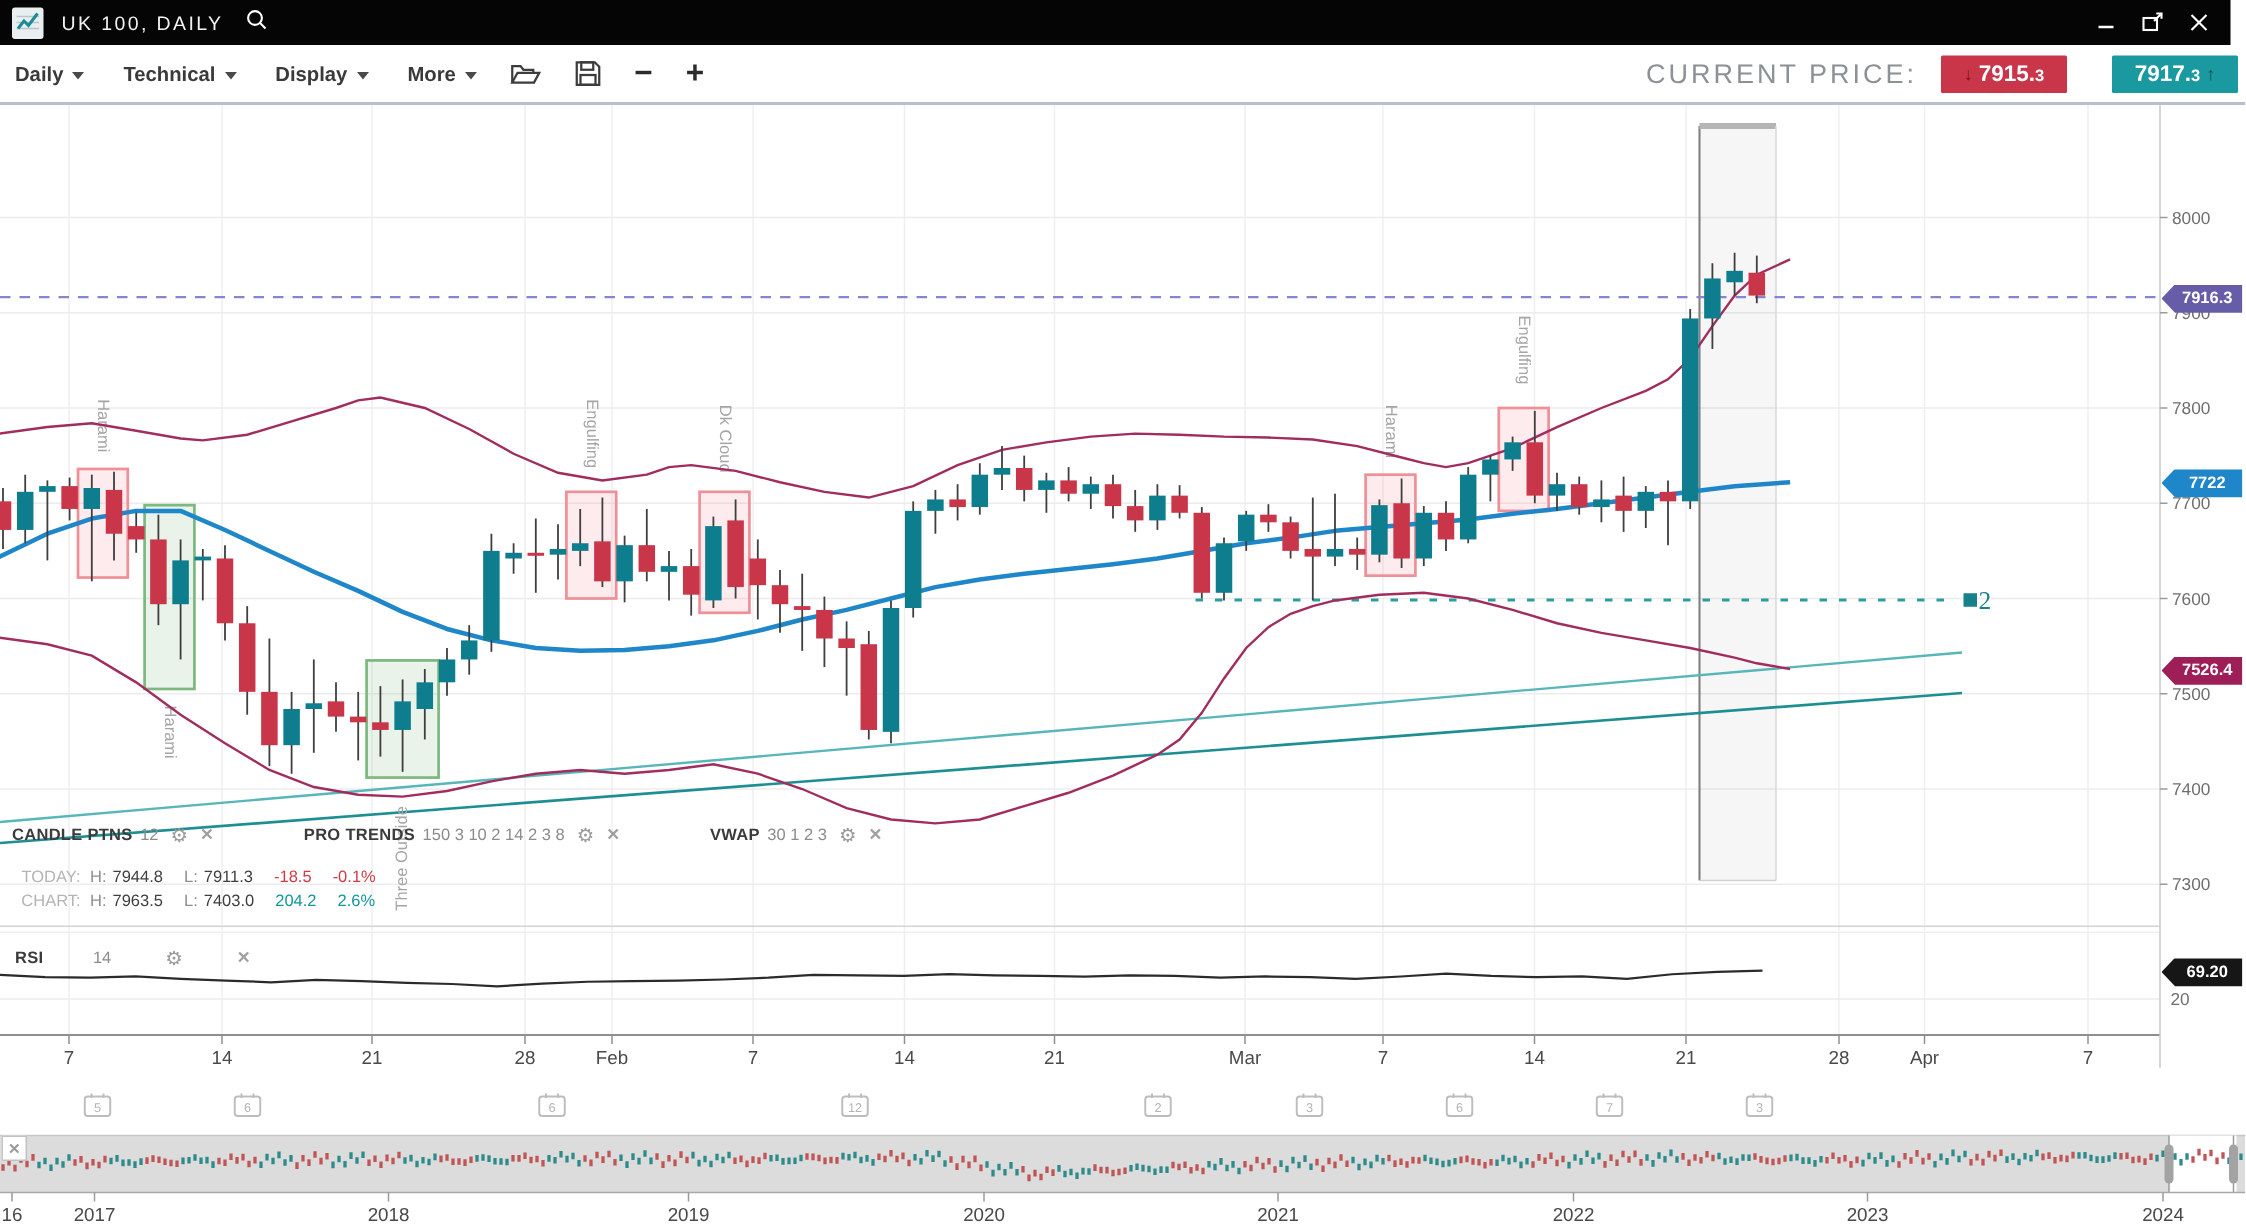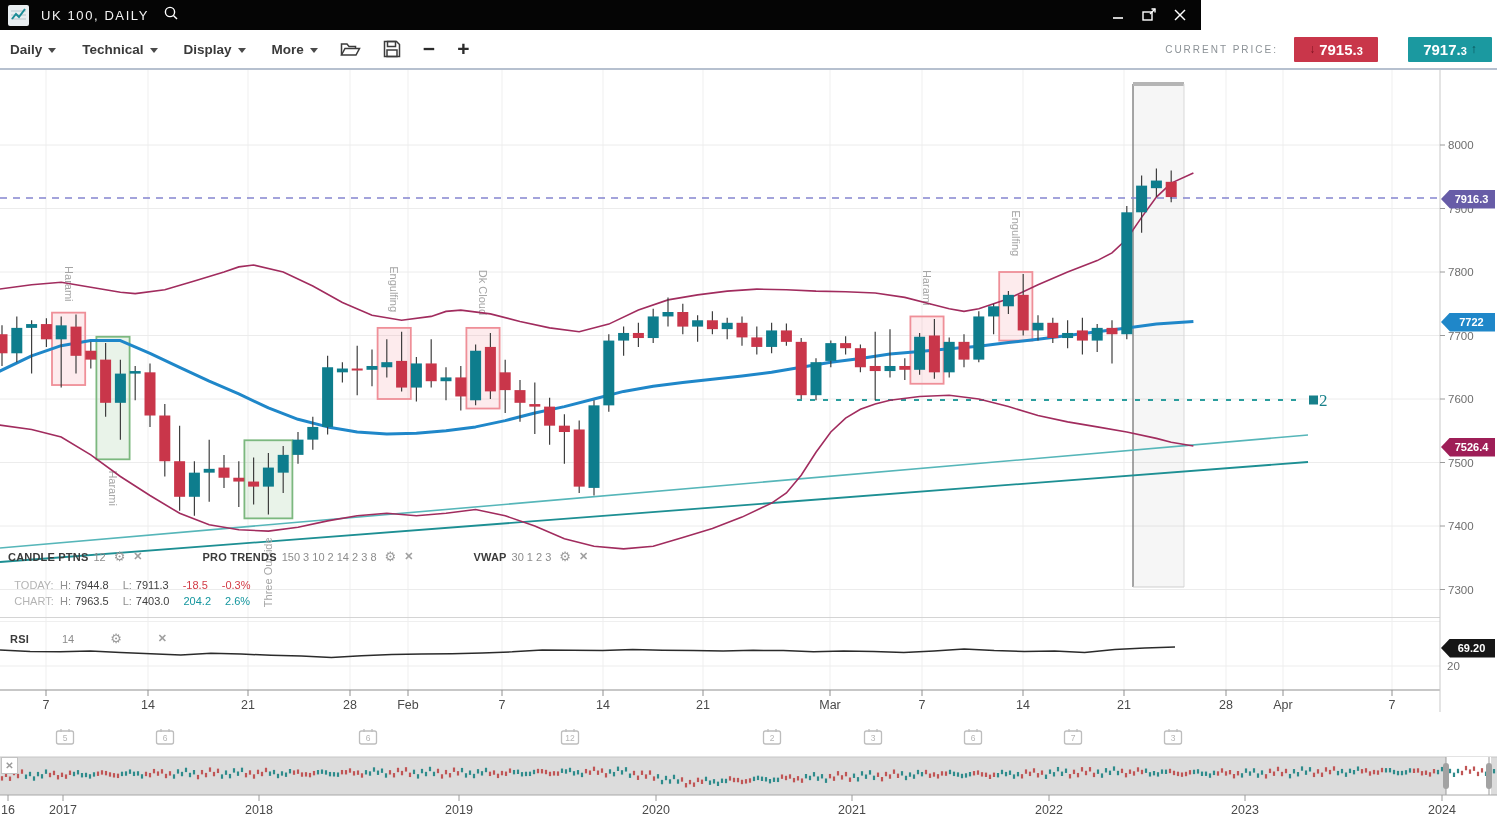--- a/index.html
+++ b/index.html
@@ -1,40 +1,40 @@
 <!DOCTYPE html>
 <html><head>
 <meta charset="utf-8">
 <style>
   html,body{margin:0;padding:0;background:#fff;width:1497px;height:821px;overflow:hidden;
     font-family:"Liberation Sans",sans-serif;-webkit-font-smoothing:antialiased;}
   #stage{position:relative;width:1497px;height:821px;background:#fff;}
 
   
-  .titlebar{position:absolute;left:0;top:0;width:1201px;height:30px;background:#050505;
+  .titlebar{position:absolute;left:0;top:0;width:1487px;height:30px;background:#050505;
     display:flex;align-items:center;color:#fff;}
   .logo{width:21px;height:21px;margin-left:8px;border-radius:2px;background:#e9eef1;
     display:flex;align-items:center;justify-content:center;}
   .tb-title{margin-left:12px;font-size:13px;letter-spacing:1.6px;color:#f2f2f2;}
   .tb-search{margin-left:14px;cursor:pointer;}
   .win-controls{margin-left:auto;display:flex;align-items:center;gap:9px;padding-right:10px;}
   .wbtn{width:22px;height:22px;display:flex;align-items:center;justify-content:center;cursor:pointer;}
 
   
   .toolbar{position:absolute;left:0;top:30px;width:1497px;height:38px;background:#fff;
     border-bottom:2px solid #b6c0cf;display:flex;align-items:center;}
   .menu{display:flex;align-items:center;margin-left:26px;cursor:pointer;font-size:13.5px;
     font-weight:bold;color:#3a3a3a;}
   .menu:first-child{margin-left:10px;}
   .caret{width:0;height:0;border-left:4.5px solid transparent;border-right:4.5px solid transparent;
     border-top:5px solid #4a4a4a;margin-left:6px;margin-top:2px;}
   .icon-btn{margin-left:22px;cursor:pointer;display:flex;align-items:center;}
   .zbtn{margin-left:22px;cursor:pointer;font-size:21px;font-weight:bold;color:#2b2b2b;line-height:20px;}
   .cp-wrap{margin-left:auto;display:flex;align-items:center;padding-right:5px;}
-  .cp-label{font-size:10px;color:#8b9196;letter-spacing:2px;margin-right:16px;margin-left:20px;}
+  .cp-label{font-size:18px;color:#8b9196;letter-spacing:2px;margin-right:16px;margin-left:20px;}
   .pill{width:84px;height:25px;display:flex;align-items:center;justify-content:center;
     color:#fff;font-weight:bold;font-size:15px;cursor:pointer;border-radius:1px;position:relative;}
   .pill .frac{font-size:11px;margin-top:3px;}
   .pill-sell{background:#c9364a;margin-right:30px;}
   .pill-buy{background:#1b99a0;}
   .pill-arrow{font-size:12px;font-weight:bold;}
   .pill-sell .pill-arrow{color:#7e1220;margin-right:4px;}
   .pill-buy .pill-arrow{color:#0a4f55;margin-left:4px;}
 
   
@@ -904,21 +904,21 @@
   </div>
 
   <div class="stats">
     <div class="stats-row">
       <span class="st-label">TODAY:</span>
       <span class="st-key">H:</span>
       <span class="st-val">7944.8</span>
       <span class="st-key">L:</span>
       <span class="st-val">7911.3</span>
       <span class="st-neg">-18.5</span>
-      <span class="st-neg">-0.3%</span>
+      <span class="st-neg">-0.1%</span>
     </div>
     <div class="stats-row">
       <span class="st-label">CHART:</span>
       <span class="st-key">H:</span>
       <span class="st-val">7963.5</span>
       <span class="st-key">L:</span>
       <span class="st-val">7403.0</span>
       <span class="st-pos">204.2</span>
       <span class="st-pos">2.6%</span>
     </div>

